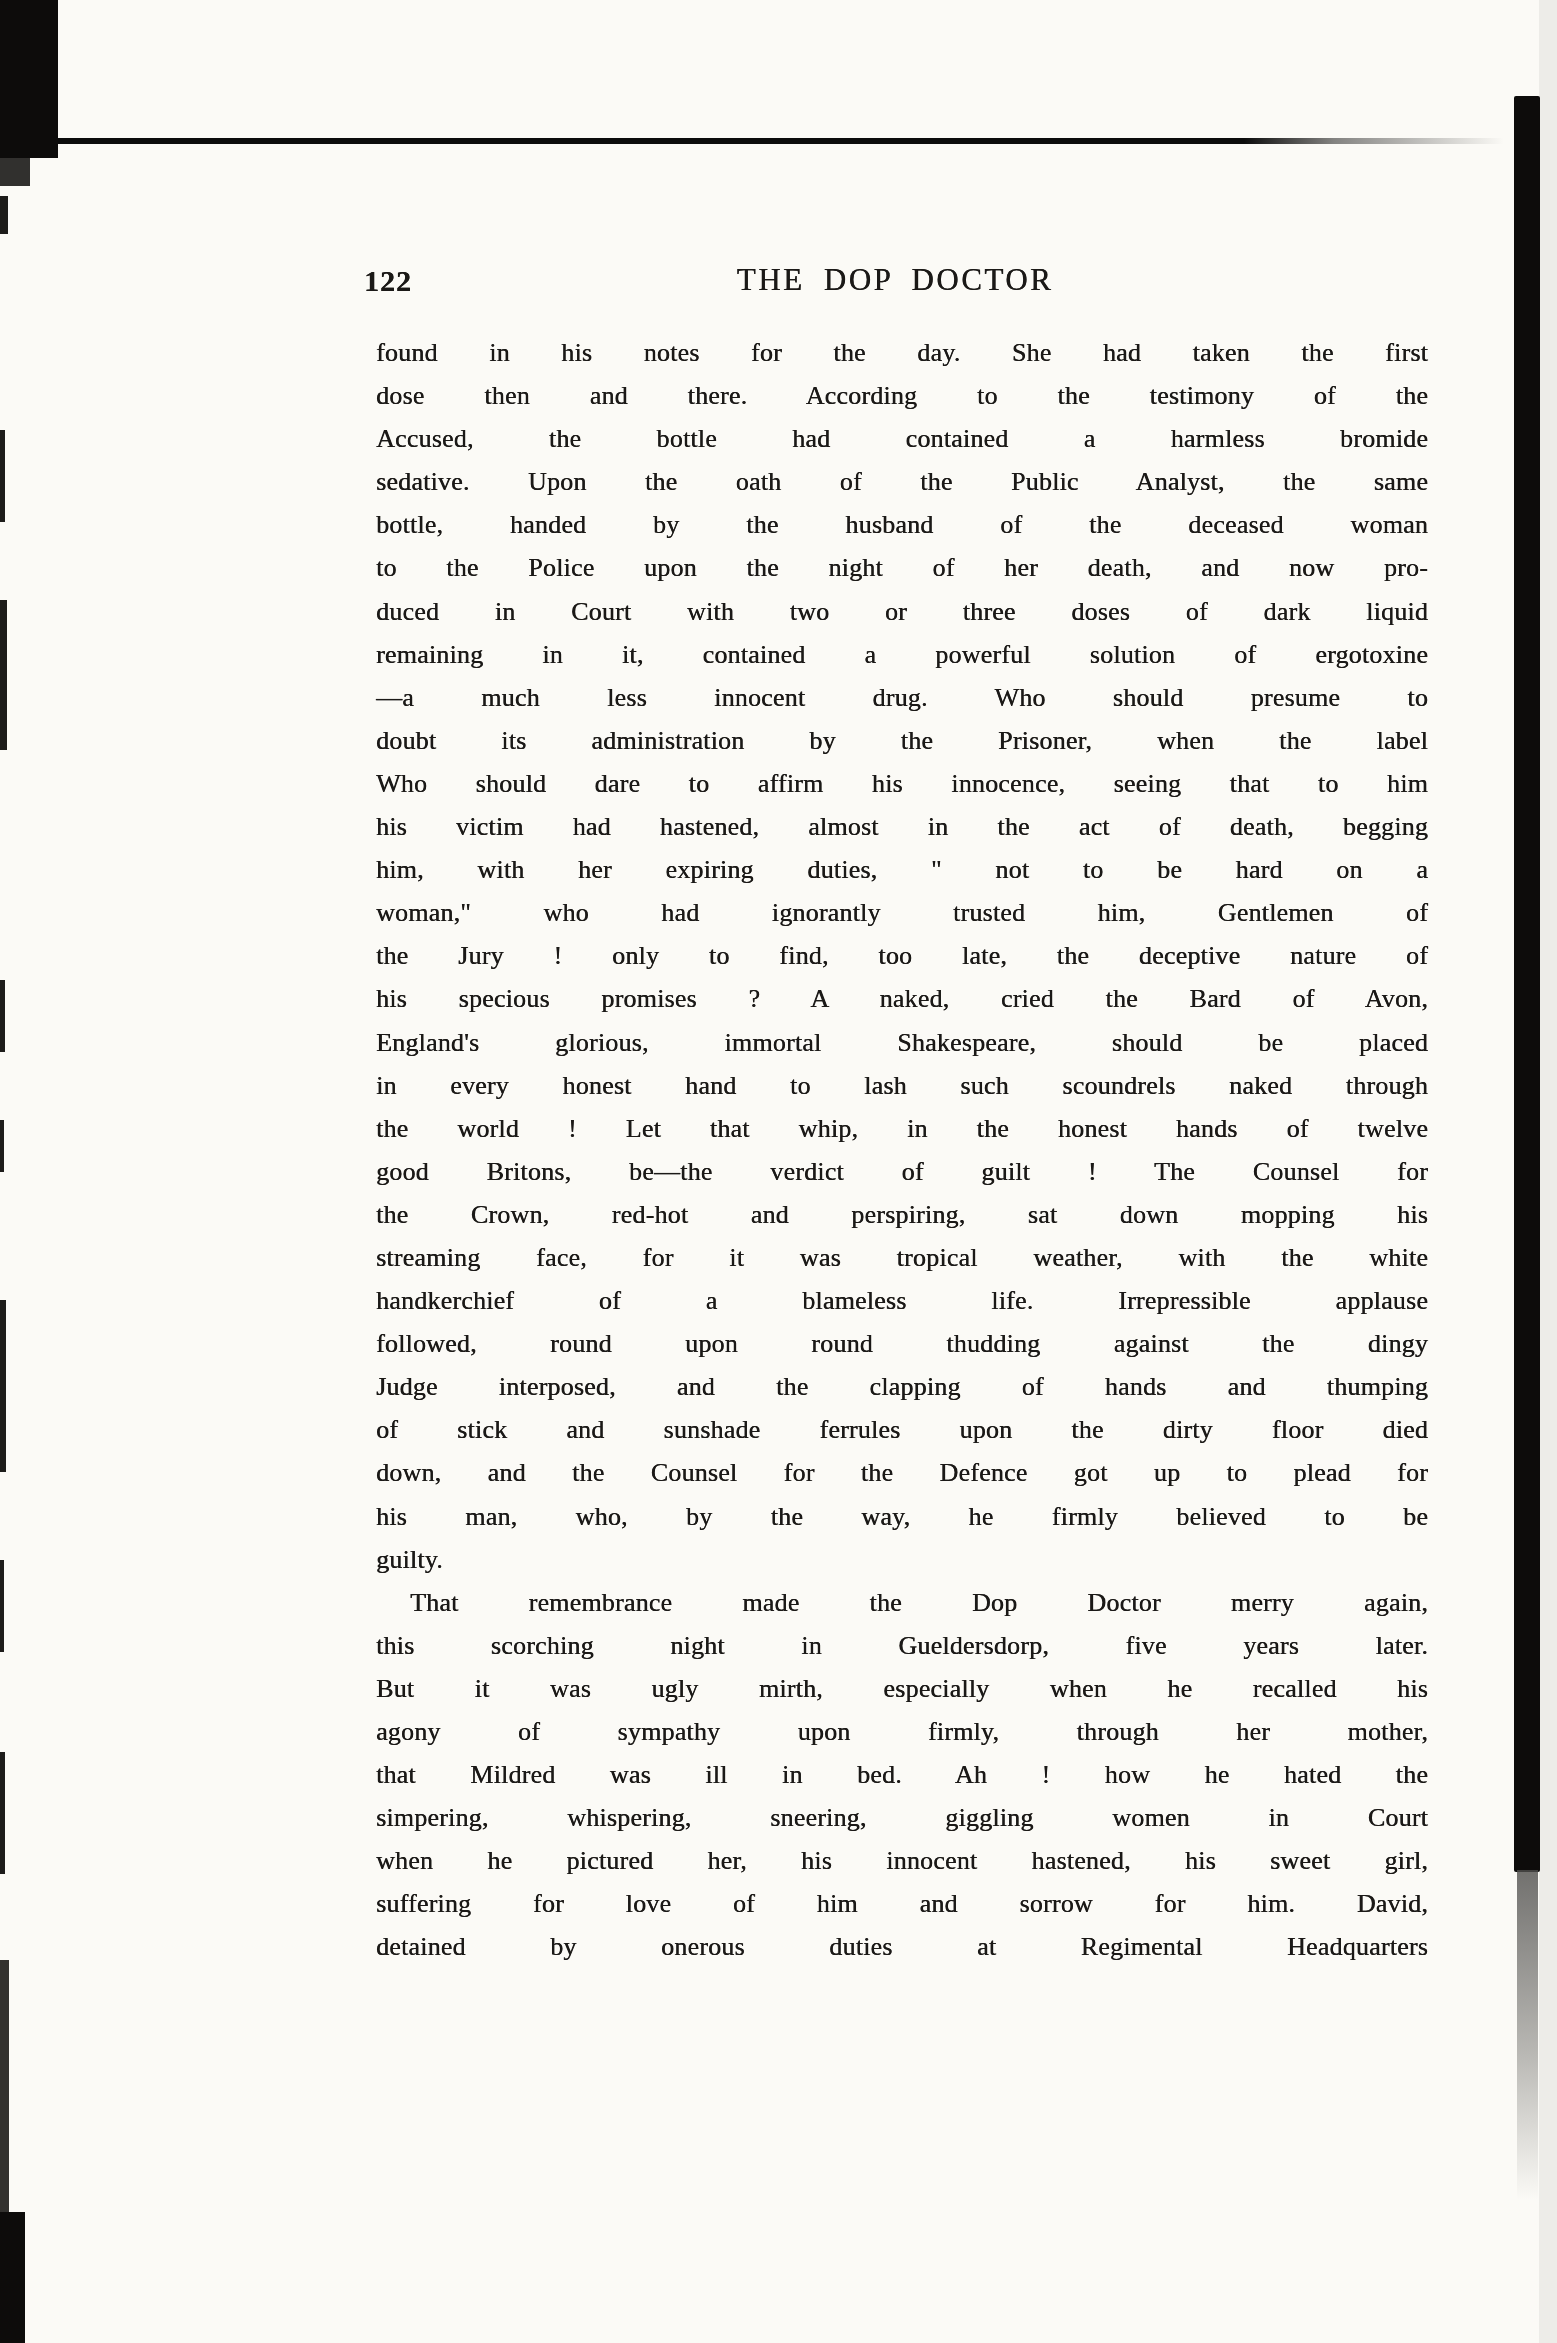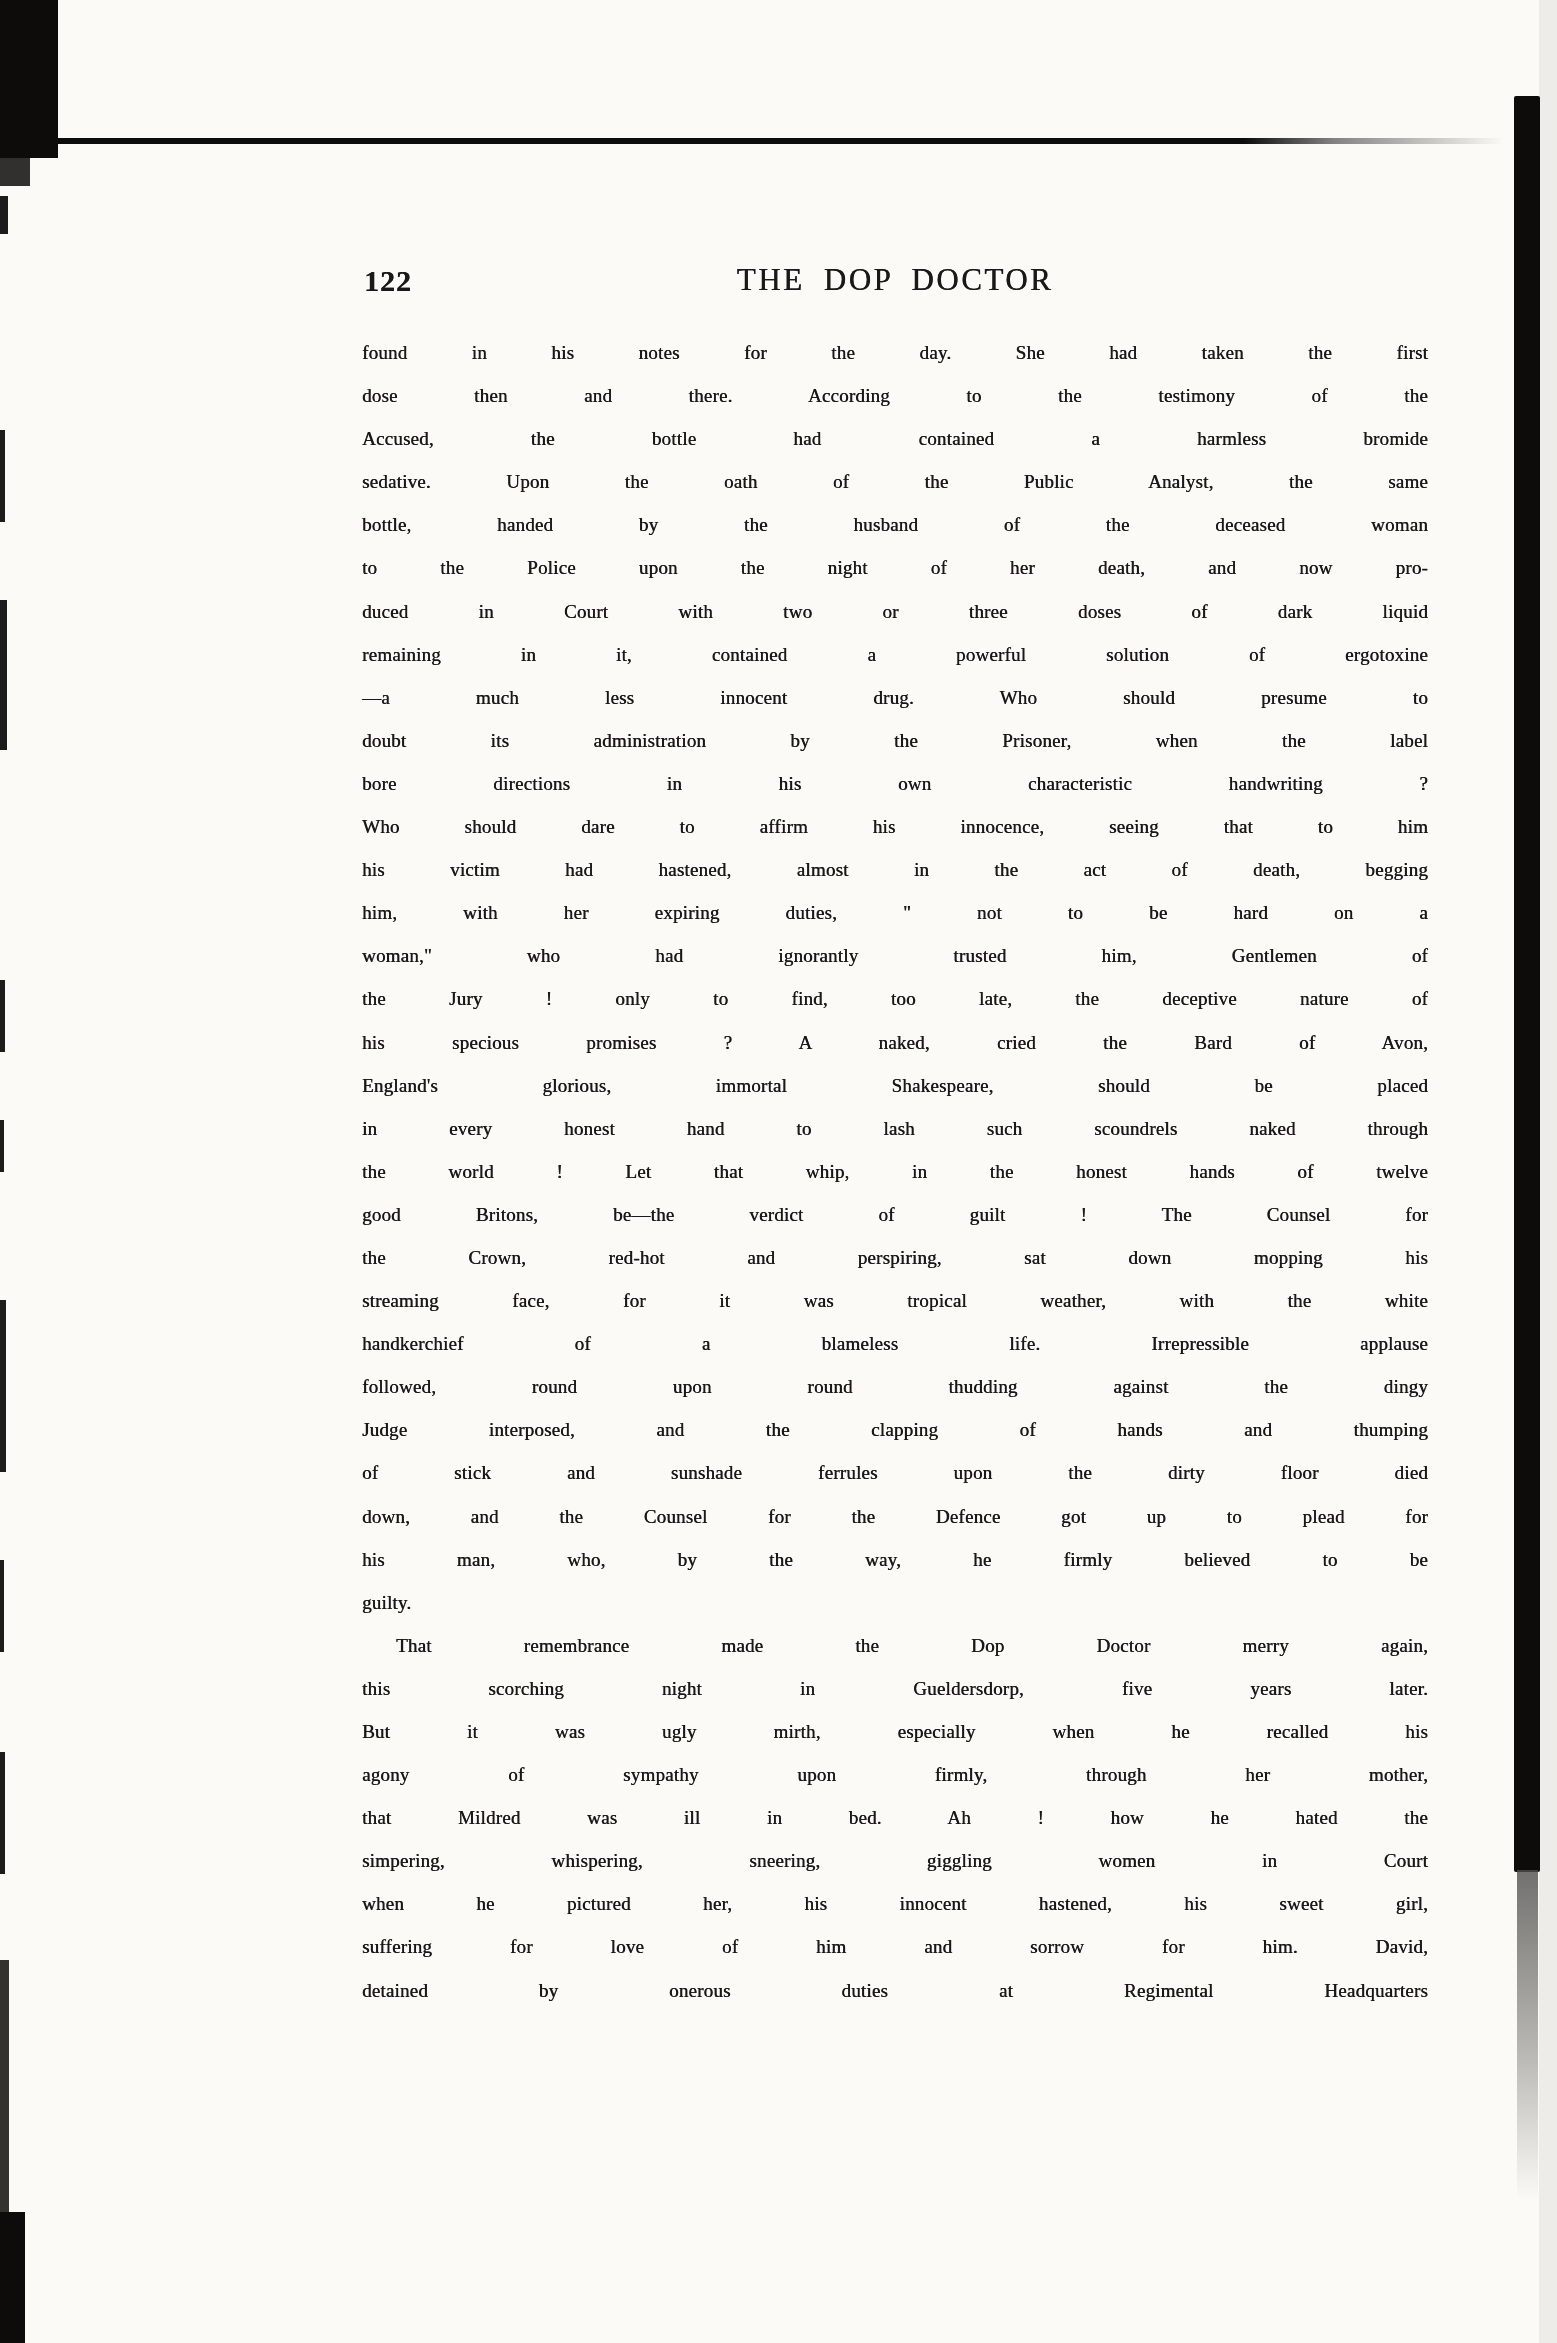--- a/index.html
+++ b/index.html
@@ -70,27 +70,28 @@
     letter-spacing: 2.5px; word-spacing: 9px;
     color: var(--ink, #1b1917);
     text-shadow: .35px 0 0 currentColor;
   }
   
   .text-block {
     position: absolute; left: 362px; top: 331px;
     width: 1066px;
   }
   .line {
-    font-size: 19px;
+    font-size: 26px;
     line-height: 43.1px;
     color: var(--ink, #1b1917);
     text-align: justify;
     text-align-last: justify;
     text-shadow: .38px 0 0 currentColor;
     letter-spacing: .2px;
+    margin-left: 14px;
   }
   .line.flush { text-align-last: left; }
   .line.indent { text-indent: 34px; }
 </style>
 </head>
 <body>
 
 <div class="scan-page"></div>
 
 <div class="gutter-right"></div>
@@ -119,21 +120,20 @@
     <div class="line">found in his notes for the day. She had taken the first</div>
     <div class="line">dose then and there. According to the testimony of the</div>
     <div class="line">Accused, the bottle had contained a harmless bromide</div>
     <div class="line">sedative. Upon the oath of the Public Analyst, the same</div>
     <div class="line">bottle, handed by the husband of the deceased woman</div>
     <div class="line">to the Police upon the night of her death, and now pro-</div>
     <div class="line">duced in Court with two or three doses of dark liquid</div>
     <div class="line">remaining in it, contained a powerful solution of ergotoxine</div>
     <div class="line">—a much less innocent drug. Who should presume to</div>
     <div class="line">doubt its administration by the Prisoner, when the label</div>
-    <div class="line">bore directions in his own characteristic handwriting ?</div>
     <div class="line">Who should dare to affirm his innocence, seeing that to him</div>
     <div class="line">his victim had hastened, almost in the act of death, begging</div>
     <div class="line">him, with her expiring duties, " not to be hard on a</div>
     <div class="line">woman," who had ignorantly trusted him, Gentlemen of</div>
     <div class="line">the Jury ! only to find, too late, the deceptive nature of</div>
     <div class="line">his specious promises ? A naked, cried the Bard of Avon,</div>
     <div class="line">England's glorious, immortal Shakespeare, should be placed</div>
     <div class="line">in every honest hand to lash such scoundrels naked through</div>
     <div class="line">the world ! Let that whip, in the honest hands of twelve</div>
     <div class="line">good Britons, be—the verdict of guilt ! The Counsel for</div>

